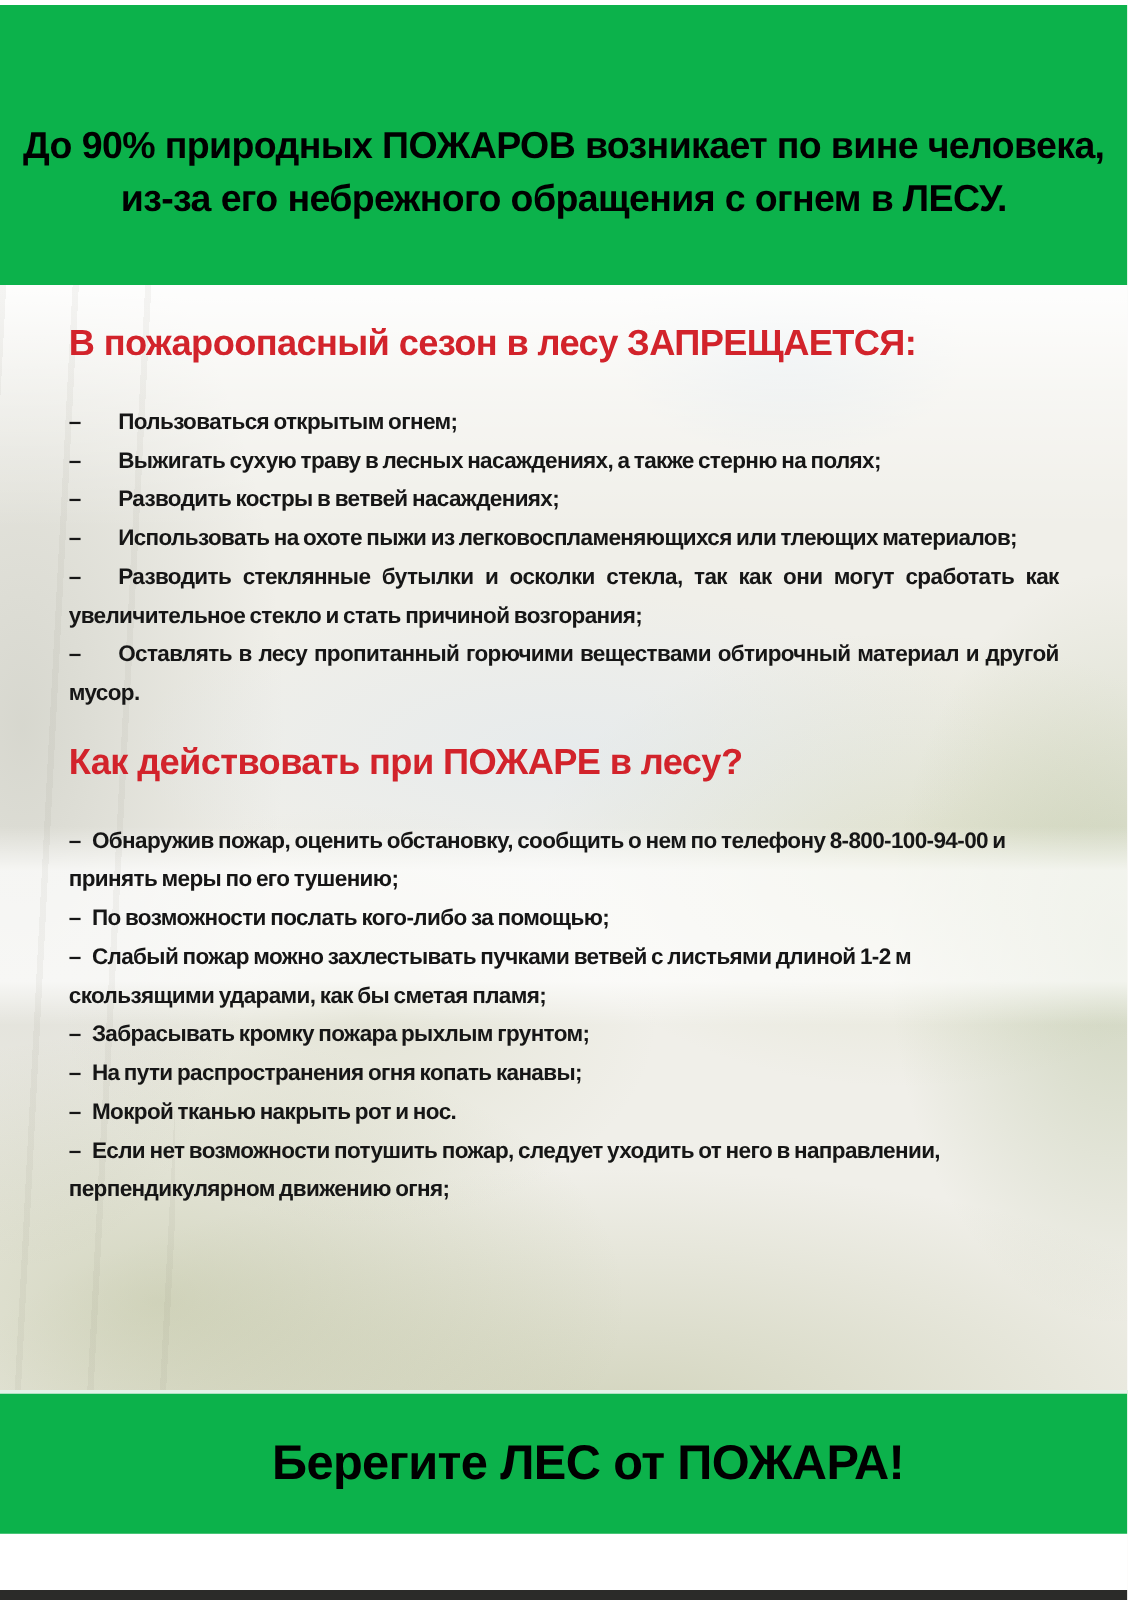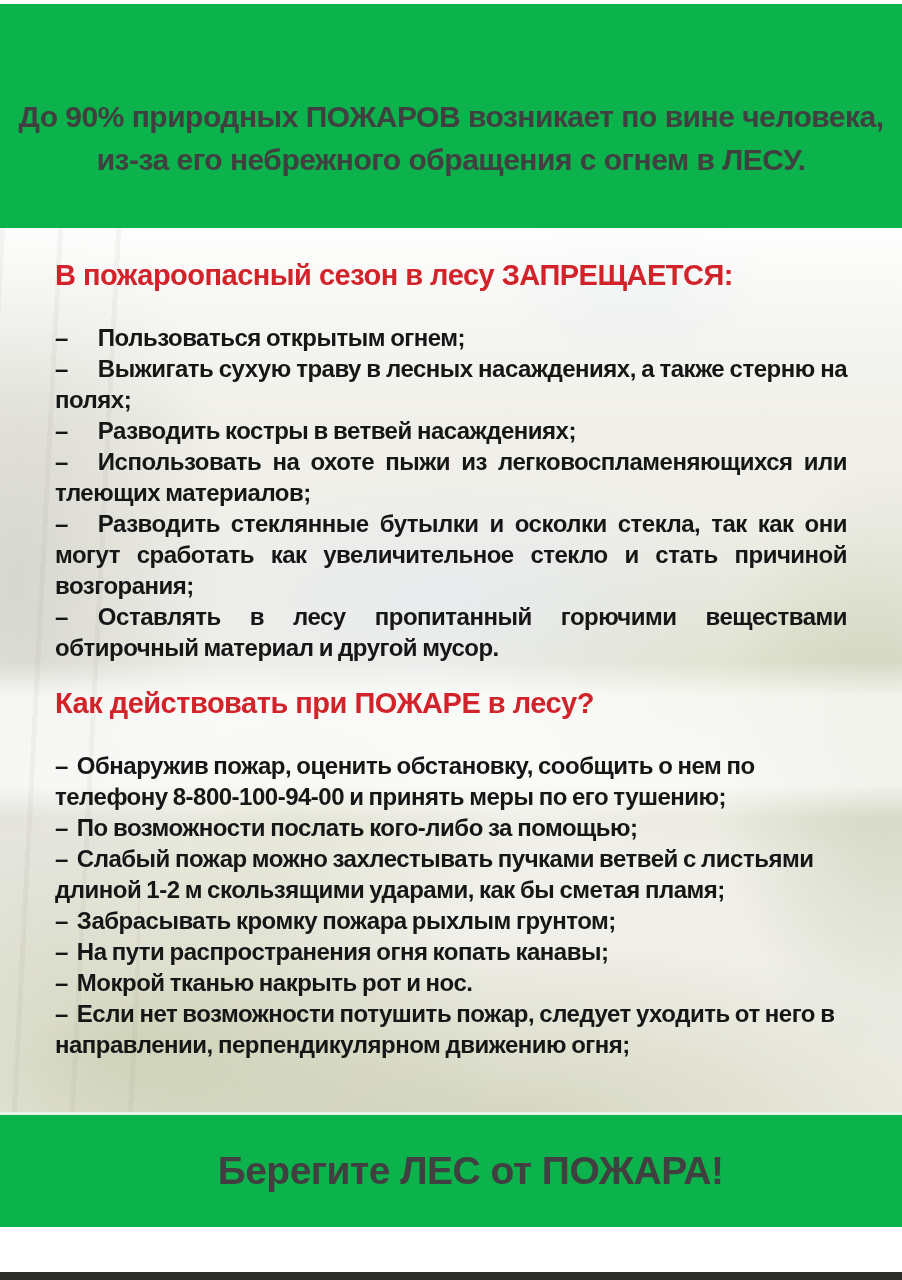--- a/index.html
+++ b/index.html
@@ -13,21 +13,21 @@
     overflow: hidden;
     font-family: "Liberation Sans", "DejaVu Sans", sans-serif;
     font-weight: 700;
   }
 
   
   .banner {
     position: absolute;
     left: 0; right: 0;
     background: #0cb24b;
-    color: #404040;
+    color: #000000;
     display: flex;
     flex-direction: column;
     align-items: center;
     justify-content: center;
     text-align: center;
   }
   .banner.top {
     top: 4px;
     height: 224px;
     font-size: 30px;
@@ -86,21 +86,21 @@
     font-size: 29px;
     line-height: 34px;
     text-align: left;
     letter-spacing: -0.5px;
   }
   .red-heading.second { margin-top: 23px; }
 
   
   .rule-list {
     margin-top: 30px;
-    font-size: 24px;
+    font-size: 18px;
     line-height: 31px;
     color: #161616;
     letter-spacing: -0.5px;
     word-spacing: -1px;
   }
   .rule-item { text-align: justify; }
   .gap { display: inline-block; width: 30px; }
   .rule-list.actions .rule-item { text-align: left; }
   .rule-list.actions .gap { width: 9px; }
 

